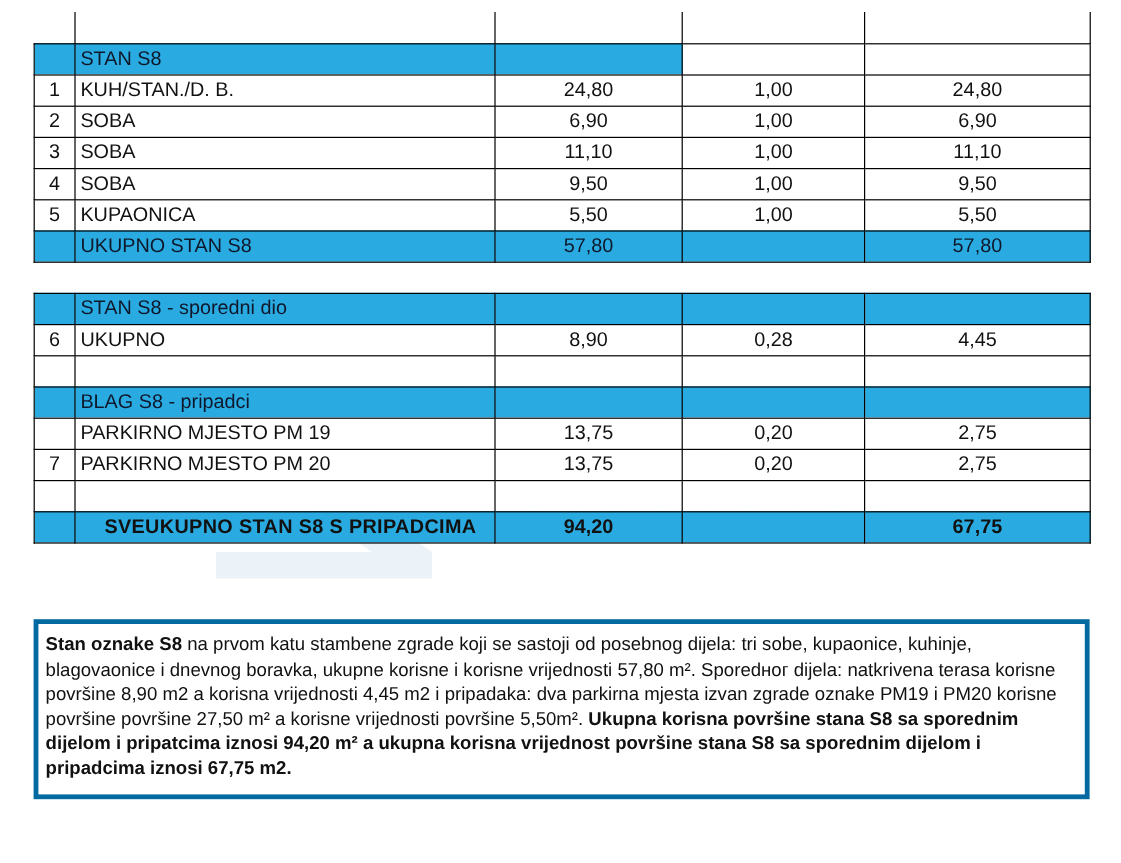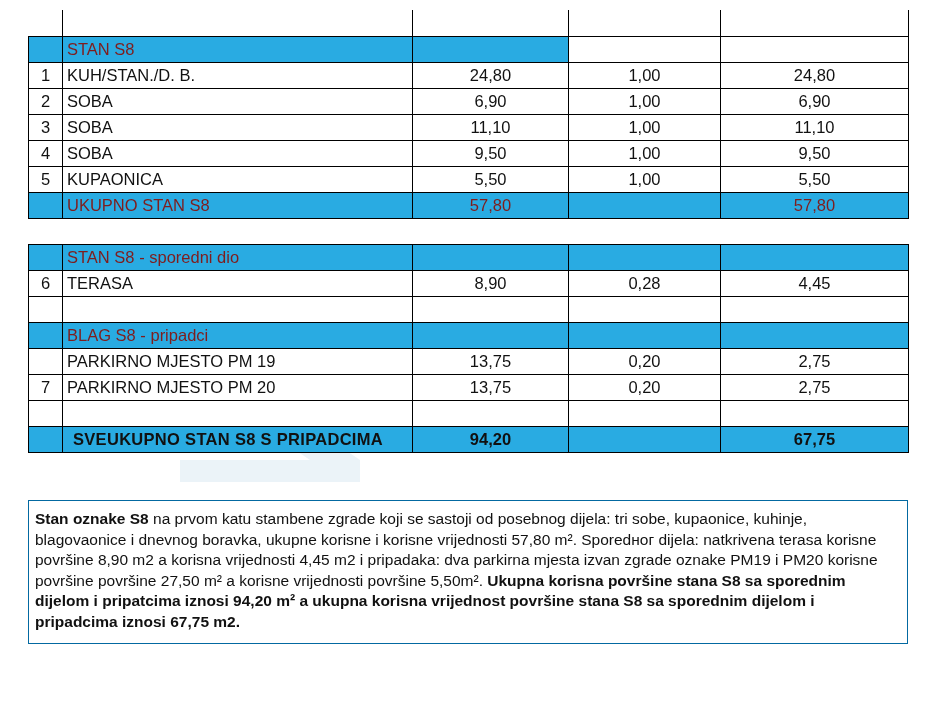--- a/index.html
+++ b/index.html
@@ -75,58 +75,58 @@
   col.c-a    { width: 156px; }
   col.c-b    { width: 152px; }
   col.c-c    { width: 188px; }
 
   .num { text-align: center; }
   .desc { text-align: left; }
   .val { text-align: center; }
 
   .blue {
     background: #29ABE2 !important;
-    color: #7f1d1d;
+    color: #0f172a;
   }
   .nb { border: none !important; background: transparent !important; }
   .spacer td { height: 12px; }
   .emptyrow td { height: 24px; }
 
   .head-row td { height: 24px; }
 
   .total-row td {
     font-weight: normal;
     margin-top: 32px;
   }
 
   .grand td {
     background: #29ABE2 !important;
     font-weight: bold;
     font-size: 17px;
     height: 30px;
   }
-  .grand .desc { padding-left: 10px; letter-spacing: 0.3px; }
+  .grand .desc { padding-left: 24px; letter-spacing: 0.3px; }
 
   
   .toprow td {
     border-top: none;
     border-left: none;
     border-right: none;
     border-bottom: none;
     height: 30px;
     background: transparent;
   }
   .toprow td.b { border: 1px solid #000; border-top: none; }
 
   .note {
     position: absolute;
     left: 28px;
-    top: 500px;
+    top: 516px;
     width: 880px;
-    border: 1px solid #0369a1;
+    border: 4px solid #0369a1;
     box-sizing: border-box;
     padding: 8px 6px 10px 6px;
     font-size: 15.5px;
     line-height: 1.33;
     z-index: 10;
     background: rgba(255,255,255,0.0);
   }
   .note p { margin: 0; }
   .note b { font-weight: bold; }
 </style>
@@ -226,21 +226,21 @@
       <tr class="head-row">
         <td class="blue num"></td>
         <td class="blue desc">STAN S8 - sporedni dio</td>
         <td class="blue val"></td>
         <td class="blue val"></td>
         <td class="blue val"></td>
       </tr>
 
       <tr>
         <td class="num">6</td>
-        <td class="desc">TERASA</td>
+        <td class="desc">UKUPNO</td>
         <td class="val">8,90</td>
         <td class="val">0,28</td>
         <td class="val">4,45</td>
       </tr>
 
       <tr class="emptyrow">
         <td class="num"></td>
         <td class="desc"></td>
         <td class="val"></td>
         <td class="val"></td>

